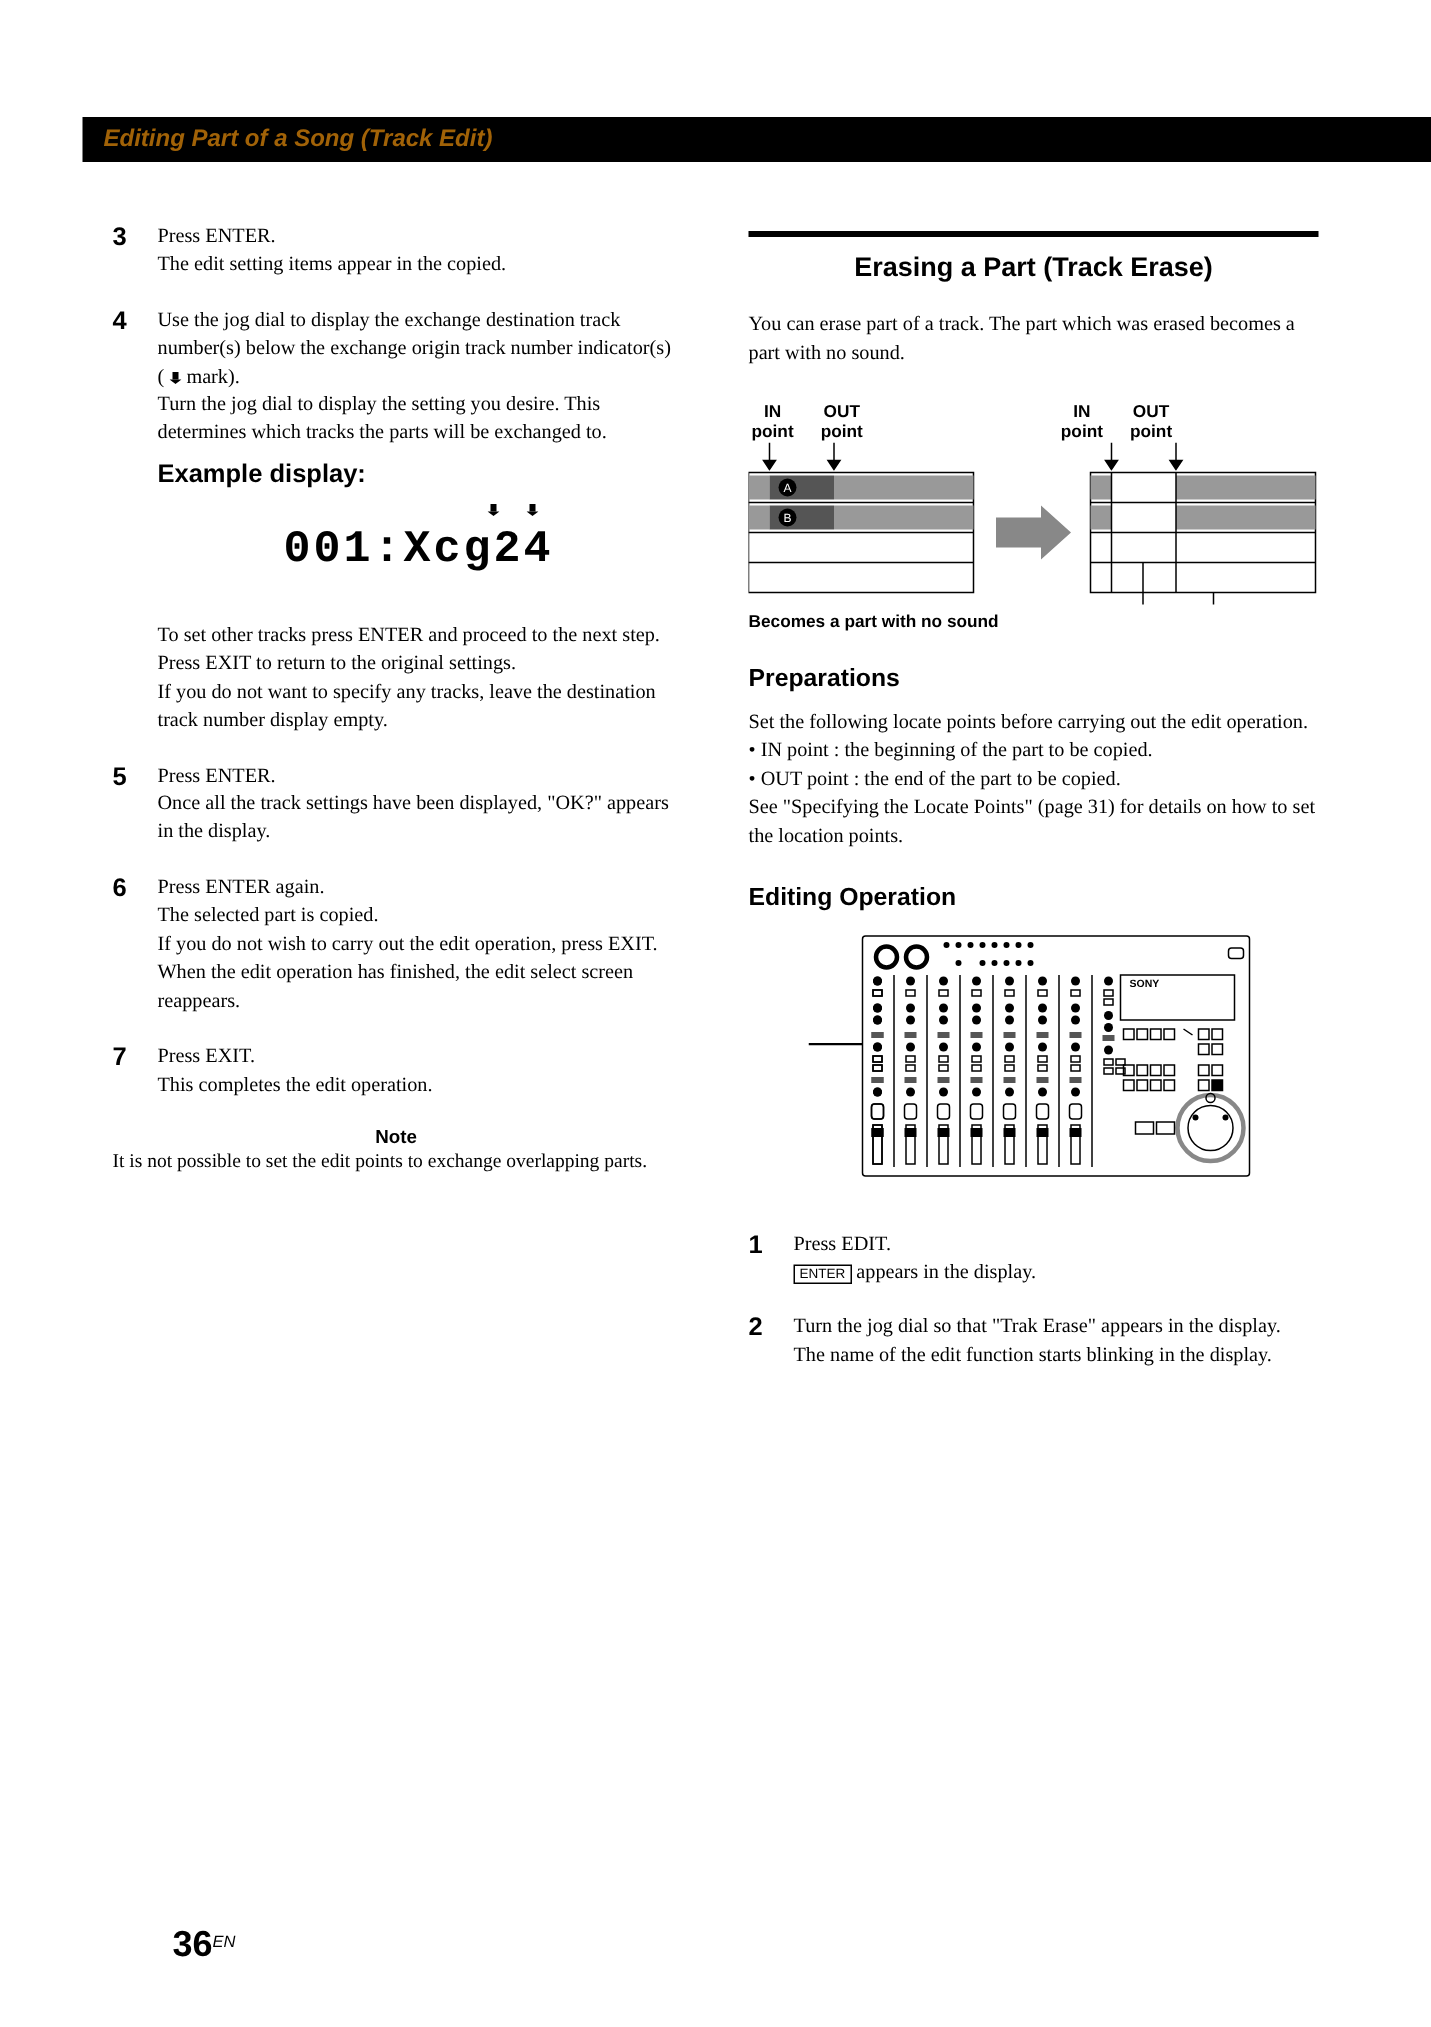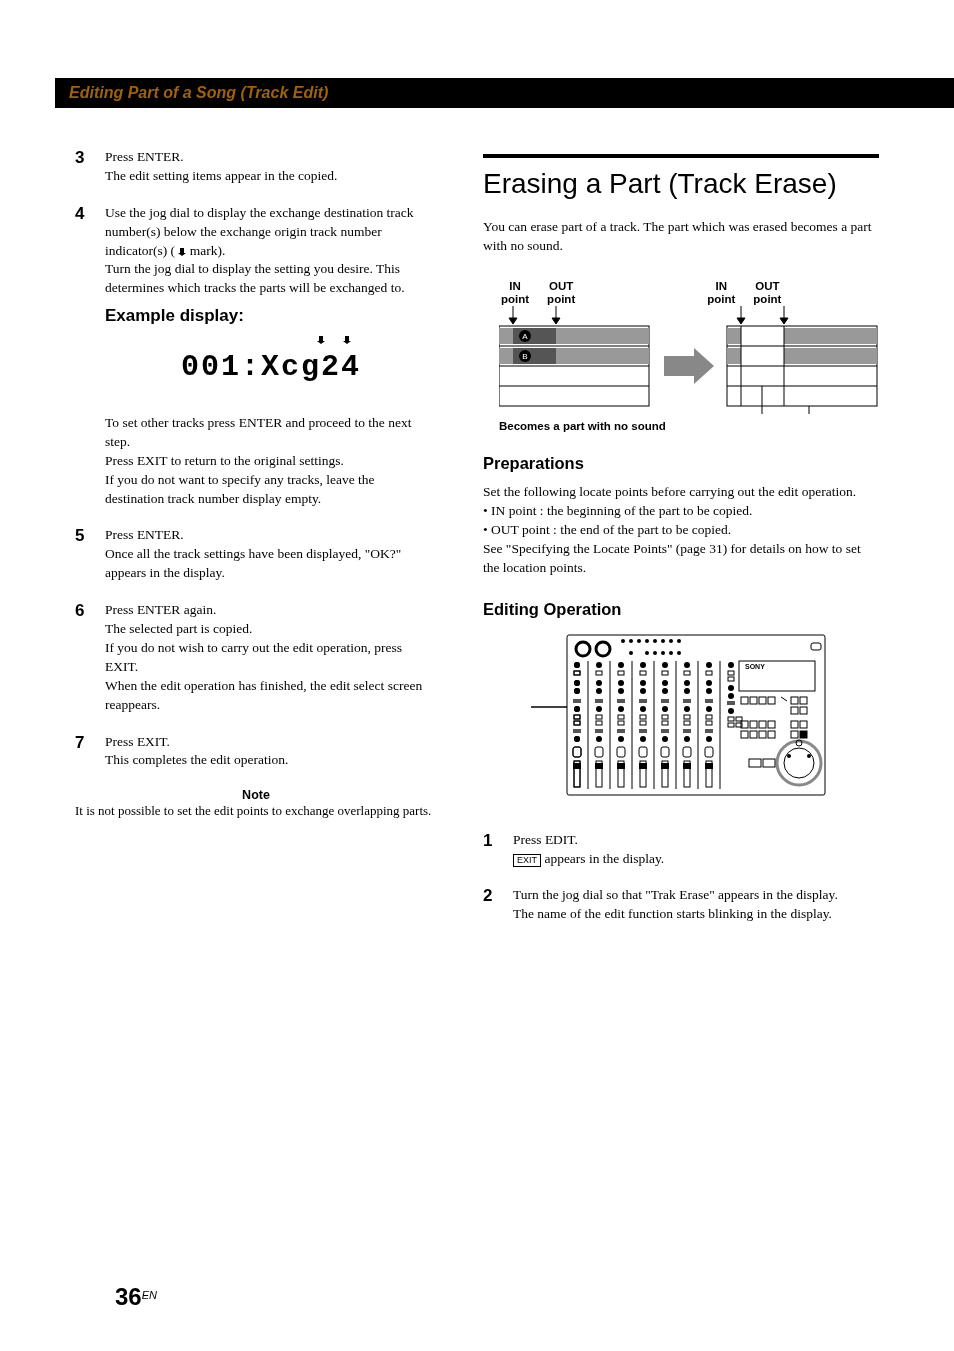--- a/index.html
+++ b/index.html
@@ -73,26 +73,27 @@
     font-size: 12.5px;
     margin-top: 8px;
     text-align: center;
   }
   .note-body {
     font-size: 13px;
     line-height: 1.4;
   }
   .h1 {
     font-family: Arial, Helvetica, sans-serif;
-    font-weight: normal;
-    font-size: 28px;
+    font-weight: bold;
+    font-size: 18px;
     border-top: 4px solid #000;
     padding-top: 10px;
     margin-bottom: 18px;
     margin-top: 6px;
+    text-align: center;
   }
   .intro { font-size: 13.5px; line-height: 1.4; margin-bottom: 24px; }
   .h2 {
     font-family: Arial, Helvetica, sans-serif;
     font-weight: bold;
     font-size: 16.5px;
     margin-bottom: 10px;
     margin-top: 22px;
   }
   .body-txt { font-size: 13.5px; line-height: 1.4; }
@@ -107,21 +108,21 @@
   .page-num {
     position: absolute;
     left: 75px;
     bottom: 40px;
     font-family: Arial, Helvetica, sans-serif;
   }
   .page-num .big { font-size: 24px; font-weight:700;margin-left:40px; }
   .page-num .sm { font-size: 11px; font-style: italic; vertical-align: super; }
 
   
-  .diag-wrap { margin-bottom: 8px; margin-left: 16px; }
+  .diag-wrap { margin-bottom: 8px; }
   .diag-labels-row { display:flex; font-family: Arial, Helvetica, sans-serif; font-weight:bold; font-size:11.5px; }
   .dl-group { display:flex; gap:18px; }
   .dl { text-align:center; line-height:1.15; }
   .diag-svg { display:block; }
   .diag-caption { font-family: Arial, Helvetica, sans-serif; font-weight:bold; font-size:11.5px; text-align:left; margin-top:4px; padding-right:4px; }
 
   .device-svg { margin: 12px auto 30px auto; display:block; }
 </style>
 </head>
 <body>
@@ -403,21 +404,21 @@
           <line x1="145" y1="30" x2="145" y2="158"></line>
           <line x1="167" y1="30" x2="167" y2="158"></line>
         <line x1="189" y1="30" x2="189" y2="158"></line>
       </g>
     </svg>
 
     <div class="step">
       <div class="step-num">1</div>
       <div class="step-body">
         <span>Press EDIT.</span><br>
-        <span class="edit-key">EXIT</span><span> appears in the display.</span>
+        <span class="edit-key">ENTER</span><span> appears in the display.</span>
       </div>
     </div>
 
     <div class="step">
       <div class="step-num">2</div>
       <div class="step-body">
         <span>Turn the jog dial so that "Trak Erase" appears in the display.</span><br>
         <span>The name of the edit function starts blinking in the display.</span>
       </div>
     </div>

